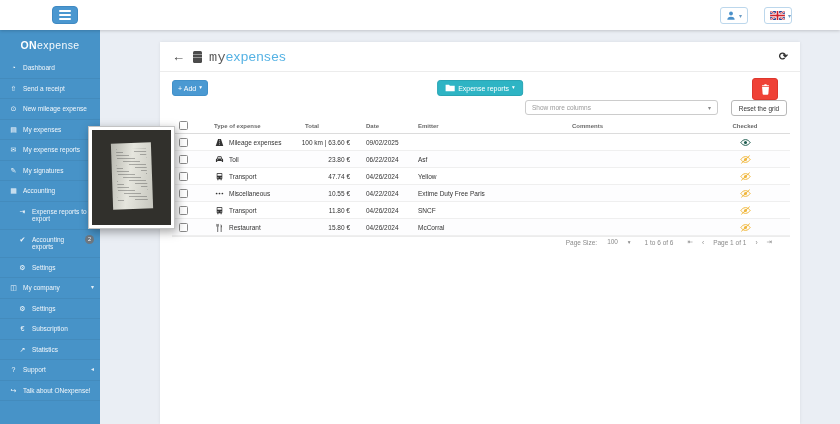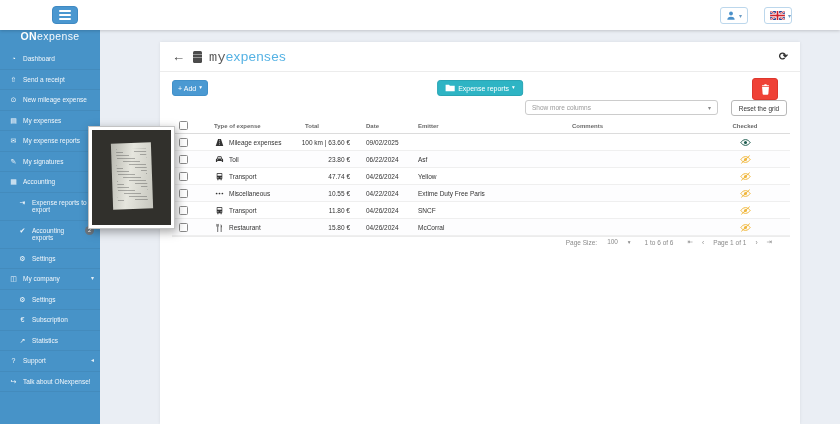--- a/index.html
+++ b/index.html
@@ -15,21 +15,21 @@
   .hamburger-btn i{display:block;width:12px;height:1.8px;background:#fff;border-radius:1px;}
   .tb-btn{position:absolute;top:7px;height:17px;border:1px solid #bcd7ec;border-radius:3px;
           background:#fff;display:flex;align-items:center;gap:3px;padding:0 5px;box-sizing:border-box;}
   .tb-user{left:720px;width:28px;}
   .tb-lang{left:764px;width:28px;}
   .tb-caret{font-size:6px;color:#6d9cc4;line-height:1;}
 
   
   .sidebar{position:absolute;left:0;top:30px;width:100px;height:394px;background:#4793c8;
            z-index:20;color:#fff;overflow:hidden;}
-  .brand{padding:0 0 7px;text-align:center;font-size:10.5px;letter-spacing:.4px;color:#fff;}
+  .brand{padding:9px 0 7px;text-align:center;font-size:10.5px;letter-spacing:.4px;color:#fff;}
   .brand b{font-weight:700;}
   .brand span{font-weight:400;opacity:.95;}
   .nav{display:flex;flex-direction:column;}
   .nav-item{display:flex;align-items:flex-start;gap:5px;padding:6px 6px 6px 9px;
             font-size:6.5px;line-height:7.5px;color:#f2f7fb;cursor:pointer;
             border-bottom:1px solid rgba(0,0,0,.05);}
   .nav-item.lvl1{padding-left:18px;}
   .nav-icon{width:9px;text-align:center;font-size:7px;line-height:7.5px;flex:0 0 auto;}
   .nav-label{flex:1 1 auto;}
   .nav-chevron{font-size:6px;line-height:7.5px;opacity:.9;}

